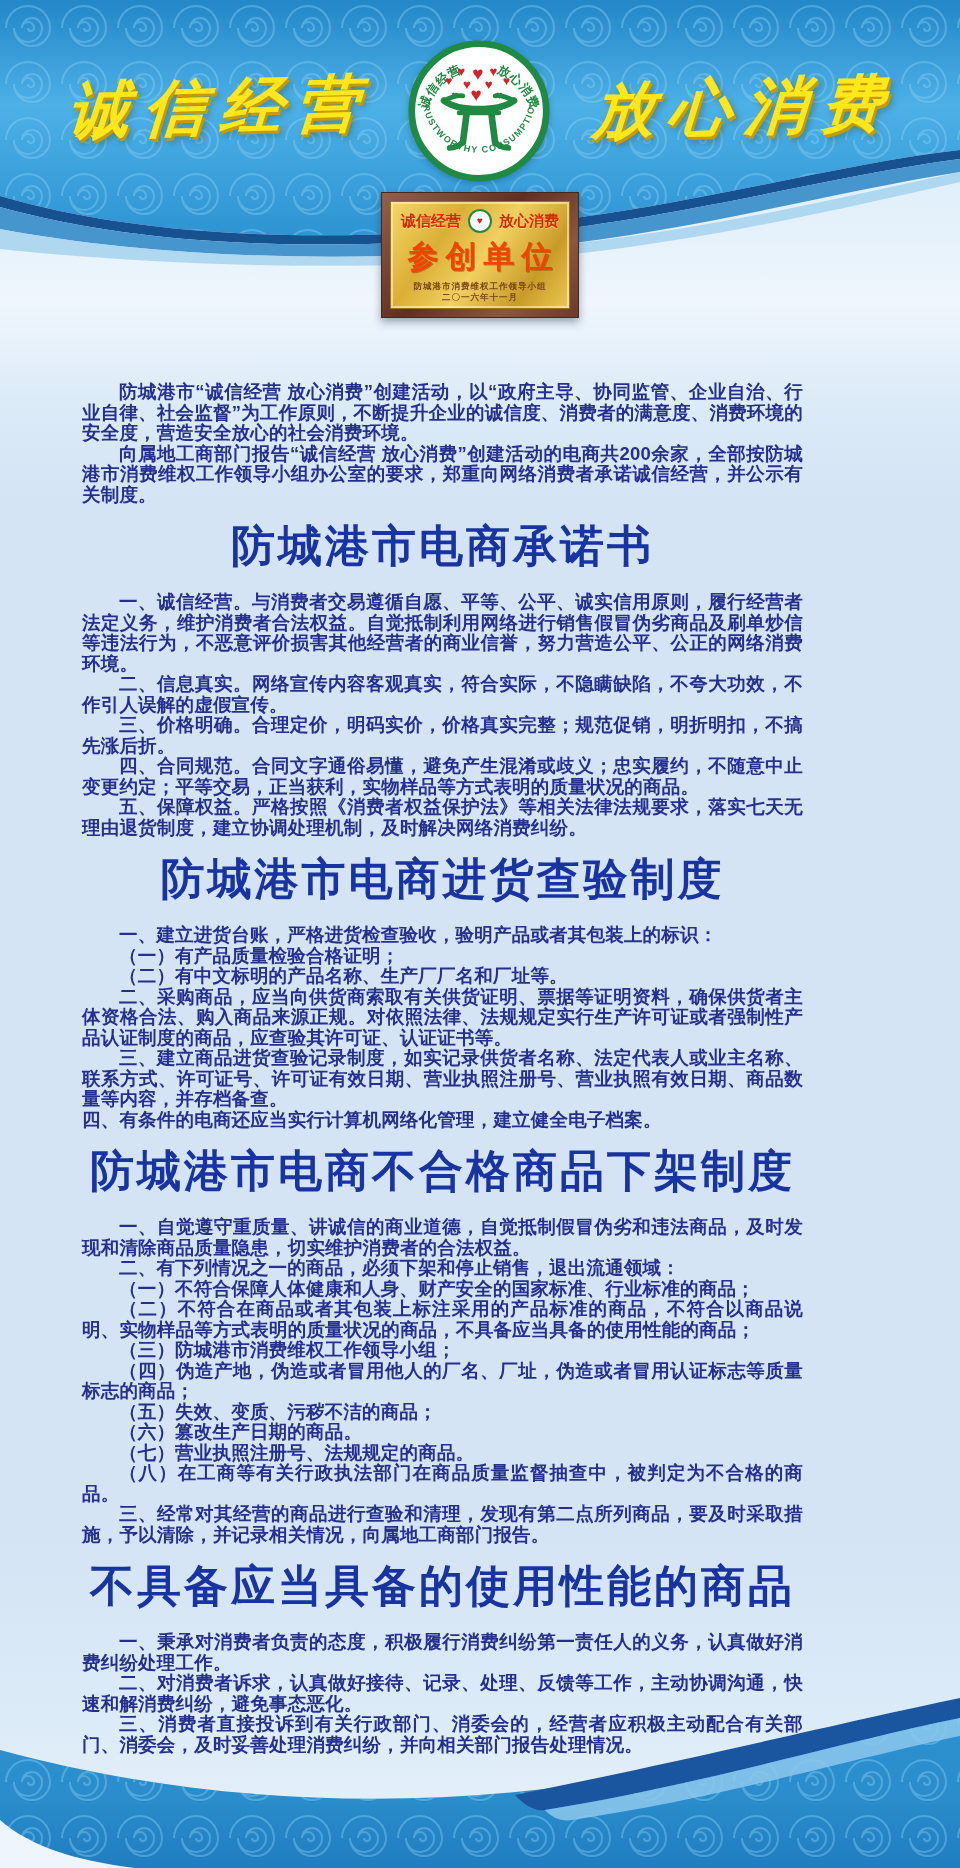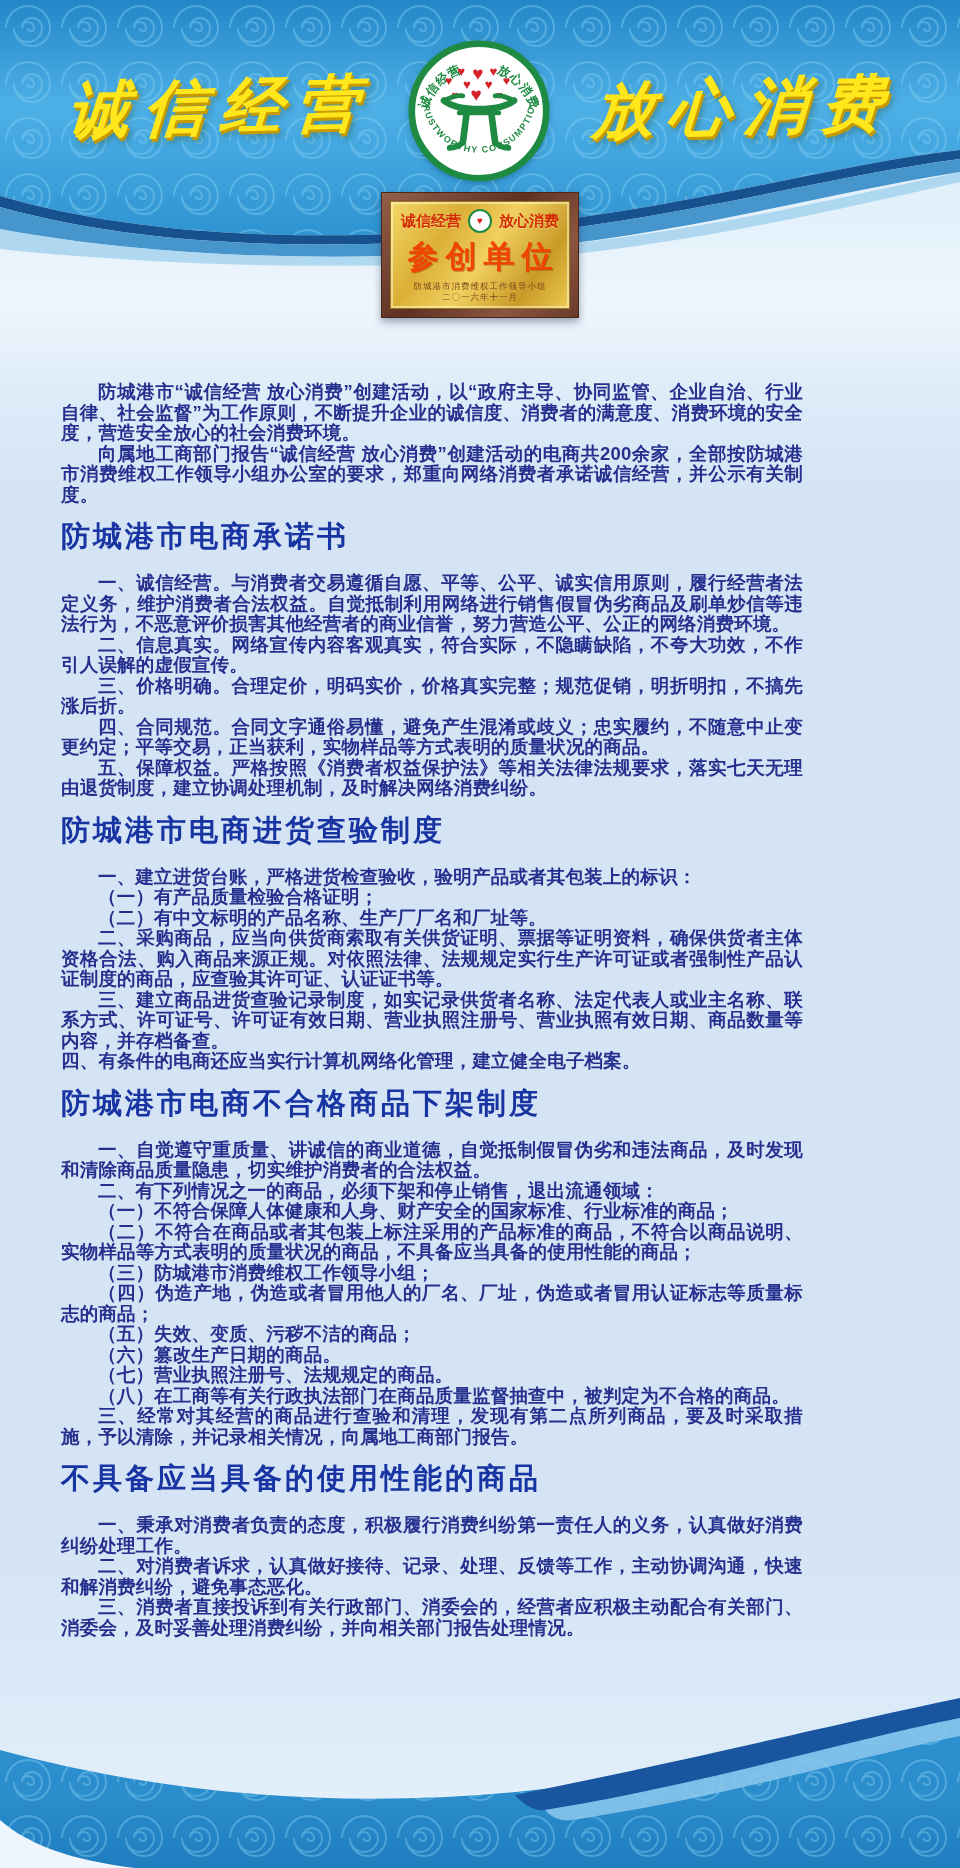--- a/index.html
+++ b/index.html
@@ -29,28 +29,28 @@
     display:flex;flex-direction:column;align-items:center;justify-content:space-between;
     padding:7px 4px 5px;}
   .plaque-header{display:flex;align-items:center;gap:7px;color:#d42a00;
     font-weight:bold;font-size:15px;text-shadow:0 1px 0 rgba(255,240,180,.5);}
   .plaque-mini-logo{width:20px;height:20px;border-radius:50%;background:#fff;
     border:2px solid #1f8a42;display:flex;align-items:center;justify-content:center;
     font-size:10px;color:#d6212b;line-height:1;}
   .plaque-title{color:#f04400;font-size:31px;font-weight:bold;letter-spacing:7px;
     text-indent:7px;text-shadow:1px 1px 0 rgba(150,40,0,.45);}
   .plaque-footer{font-size:8.5px;color:#7a4418;text-align:center;line-height:11px;
-    font-weight:normal;letter-spacing:1px;}
+    font-weight:bold;letter-spacing:1px;}
   
-  .content{position:absolute;top:382px;left:0;width:853px;padding:0 50px 0 61px;
+  .content{position:absolute;top:382px;left:0;width:853px;padding:0 50px 0 82px;
     box-sizing:border-box;}
   .body-text{margin:0;text-indent:2em;font-size:18.5px;line-height:20.5px;
     font-weight:bold;color:#25308e;letter-spacing:.2px;text-align:justify;}
   .body-text.no-indent{text-indent:0;}
-  .section-title{margin:12px 0 16px;font-size:29px;
+  .section-title{margin:12px 0 16px;text-align:center;font-size:44px;
     font-weight:bold;color:#1834a2;letter-spacing:3px;}
   .section-title.first{margin-top:12px;}
   .footer-svg{position:absolute;left:0;top:1698px;}
 </style>
 </head>
 <body>
 
 <div class="poster">
 
   <svg class="banner-svg" width="960" height="300" viewBox="0 0 960 300" aria-hidden="true">

